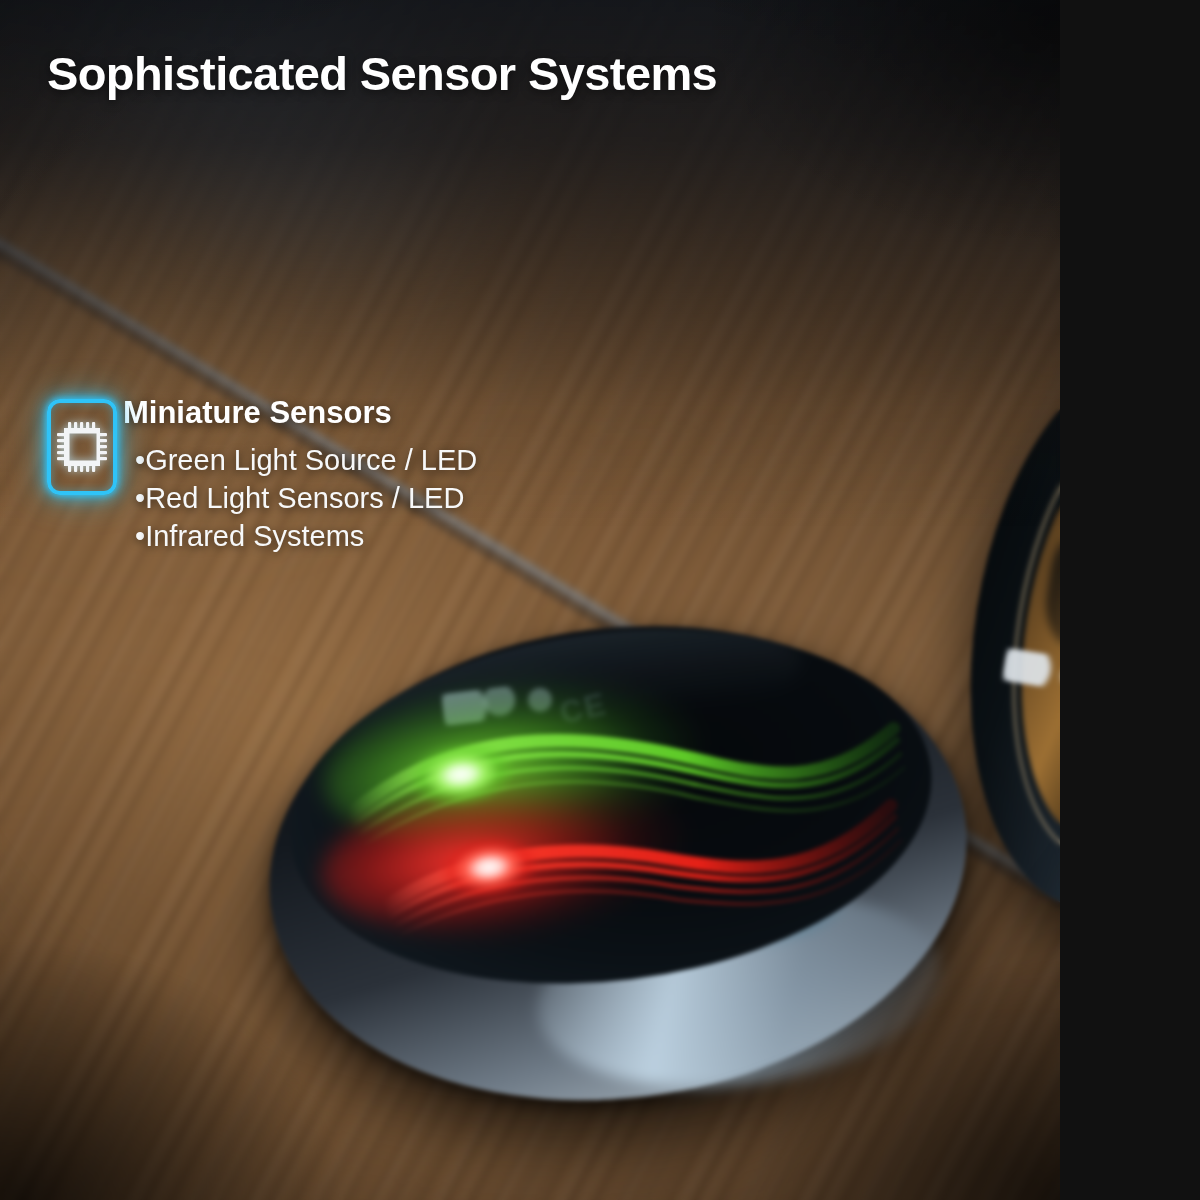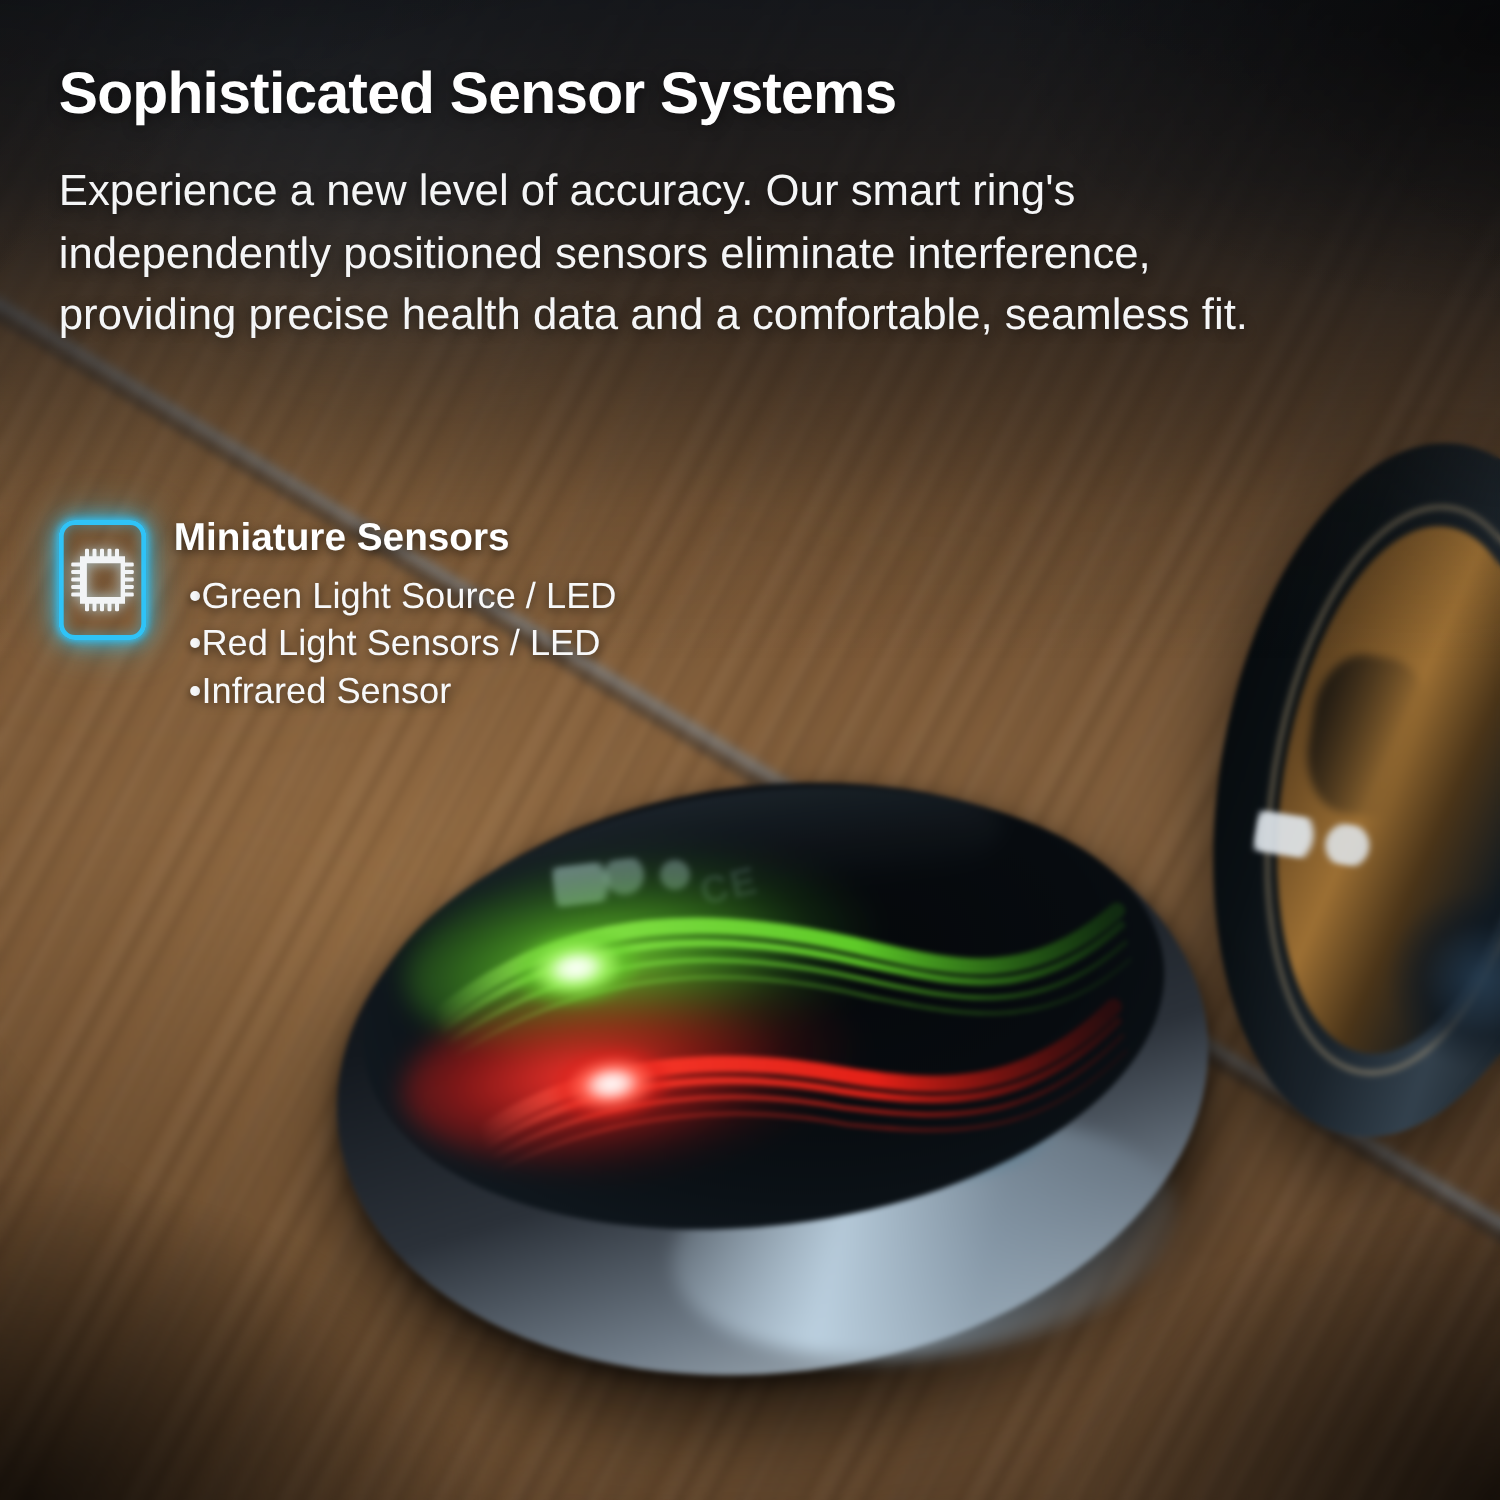--- a/index.html
+++ b/index.html
@@ -1,18 +1,18 @@
 <!DOCTYPE html>
 <html><head>
 <meta charset="utf-8">
 <style>
   html,body{margin:0;padding:0;background:#111;}
   *{box-sizing:border-box;}
   .stage{
-    position:relative;width:1200px;height:1200px;overflow:hidden;
+    position:relative;width:1060px;height:1200px;overflow:hidden;
     font-family:"Liberation Sans", sans-serif;
     background:#737373;
   }
 
   
   .photo{position:absolute;inset:0;overflow:hidden;}
 
   .wood-base{
     position:absolute;inset:-5%;
     background:
@@ -241,22 +241,22 @@
     text-shadow:0 2px 10px rgba(0,0,0,.55);
   }
   .subcopy{
     position:absolute;left:47px;top:128px;width:1010px;
     font-size:35px;font-weight:400;line-height:1.42;
     color:#f4f5f6;
     text-shadow:0 2px 9px rgba(0,0,0,.55);
   }
 
   .feature{
-    position:absolute;left:47px;top:412px;width:640px;
-    display:flex;align-items:flex-start;gap:22px;
+    position:absolute;left:47px;top:395px;width:640px;
+    display:flex;align-items:flex-start;gap:6px;
   }
   .badge{
     position:relative;flex:0 0 auto;width:70px;height:96px;margin-top:4px;
   }
   .badge-frame{
     position:absolute;inset:0;border-radius:13px;
     border:4px solid #2fc3f7;
     box-shadow:
       0 0 6px #2fc3f7,
       0 0 16px rgba(47,195,247,.95),
@@ -352,21 +352,20 @@
     <div class="photo-blur"></div>
     <div class="cool-top-left"></div>
     <div class="tone"></div>
     <div class="vignette"></div>
     <div class="dark-corners"></div>
   </div>
 
   <div class="content">
 
     <div class="headline">Sophisticated Sensor Systems</div>
-    <div class="subcopy">Experience a new level of accuracy. Our smart ring's independently positioned sensors eliminate interference, providing precise health data and a comfortable, seamless fit.</div>
 
     <div class="feature">
 
       <div class="badge">
         <div class="badge-frame"></div>
         <svg class="badge-chip" viewBox="0 0 52 54">
           <g fill="#f2f4f6">
 
             <rect x="12" y="2" width="3.2" height="8" rx="1"></rect>
             <rect x="18" y="2" width="3.2" height="8" rx="1"></rect>
@@ -395,19 +394,19 @@
             <path d="M8 8 h36 v38 H8 Z M13.5 13.5 v27 h27 v-27 Z" fill-rule="evenodd"></path>
           </g>
         </svg>
       </div>
 
       <div class="feature-text">
         <div class="feature-title">Miniature Sensors</div>
         <ul class="feature-list">
           <li><span class="bullet-dot">•</span><span>Green Light Source / LED</span></li>
           <li><span class="bullet-dot">•</span><span>Red Light Sensors / LED</span></li>
-          <li><span class="bullet-dot">•</span><span>Infrared Sensor</span></li>
+          <li><span class="bullet-dot">•</span><span>Infrared Systems</span></li>
         </ul>
       </div>
 
     </div>
   </div>
 </div>
 
 </body></html>

